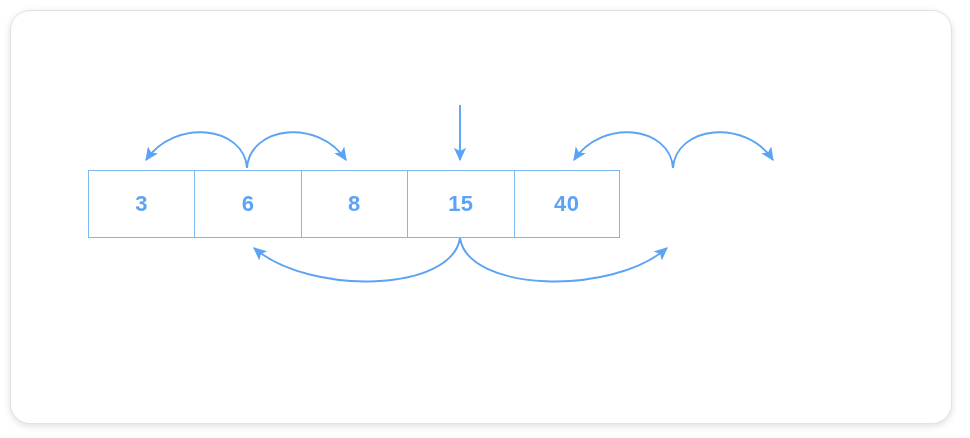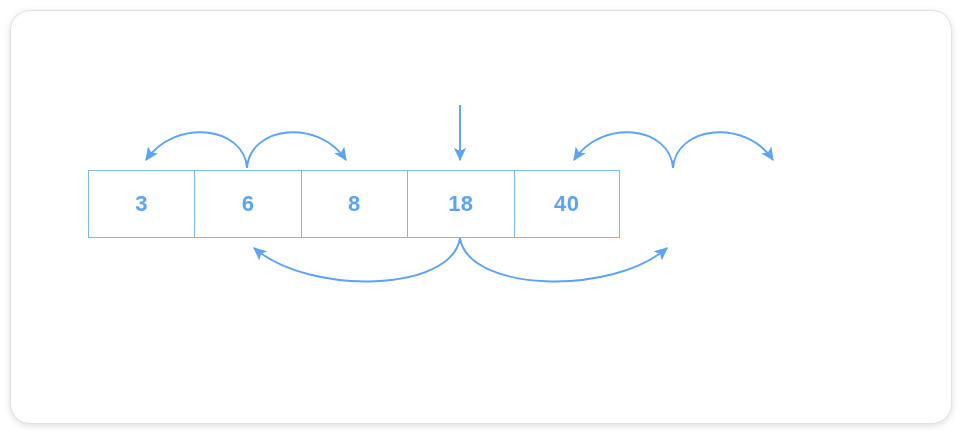--- a/index.html
+++ b/index.html
@@ -113,20 +113,20 @@
     <div class="cell">
       <span class="cell-value">3</span>
     </div>
     <div class="cell">
       <span class="cell-value">6</span>
     </div>
     <div class="cell">
       <span class="cell-value">8</span>
     </div>
     <div class="cell">
-      <span class="cell-value">18</span>
+      <span class="cell-value">15</span>
     </div>
     <div class="cell">
       <span class="cell-value">40</span>
     </div>
   </div>
 
 </div>
 
 </body></html>

